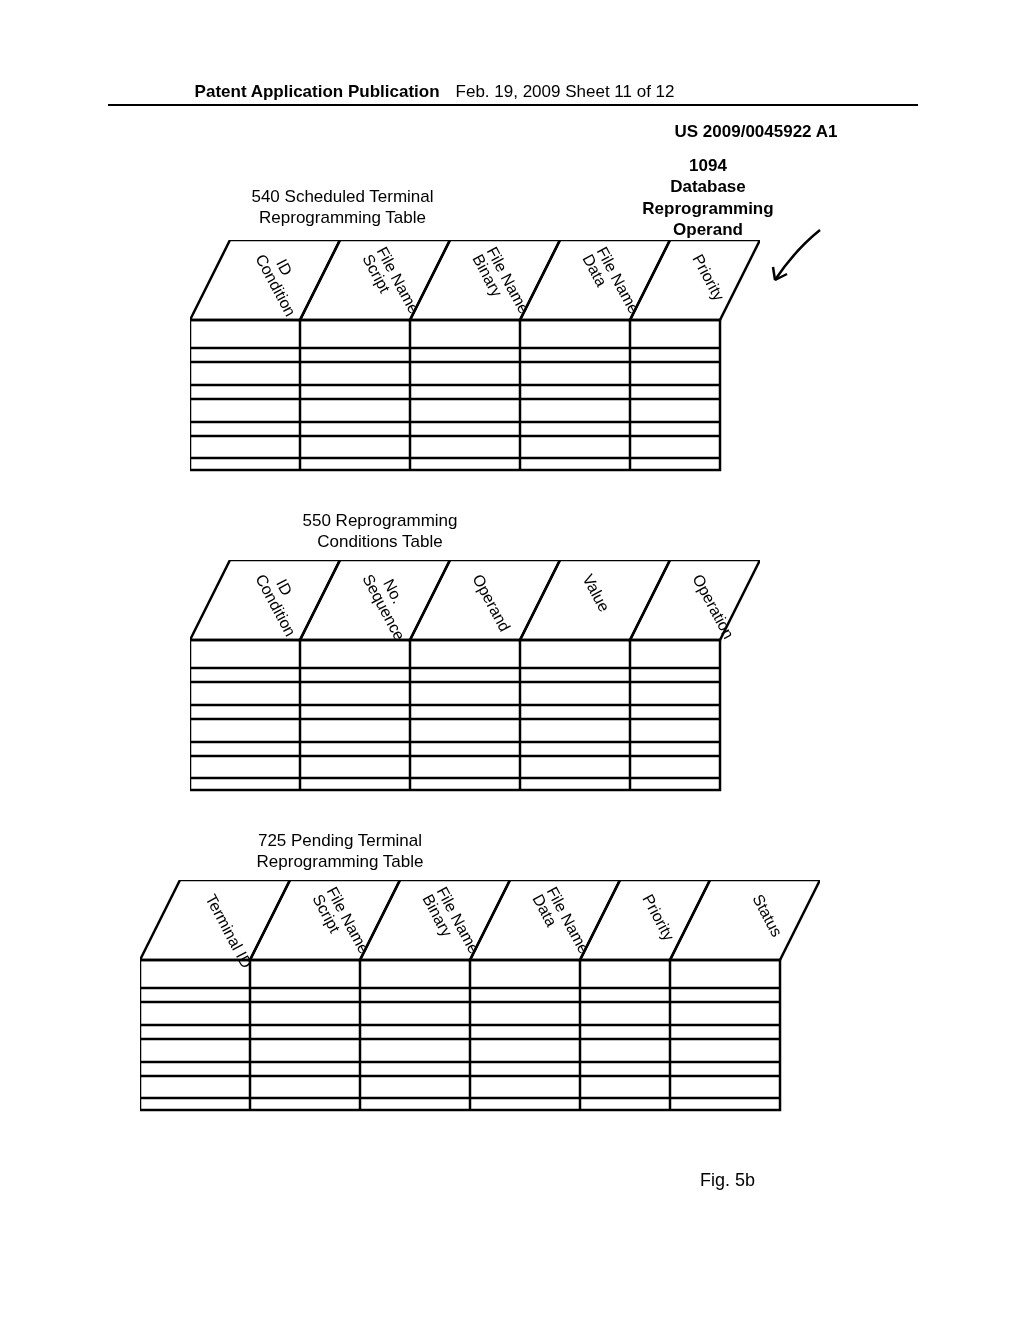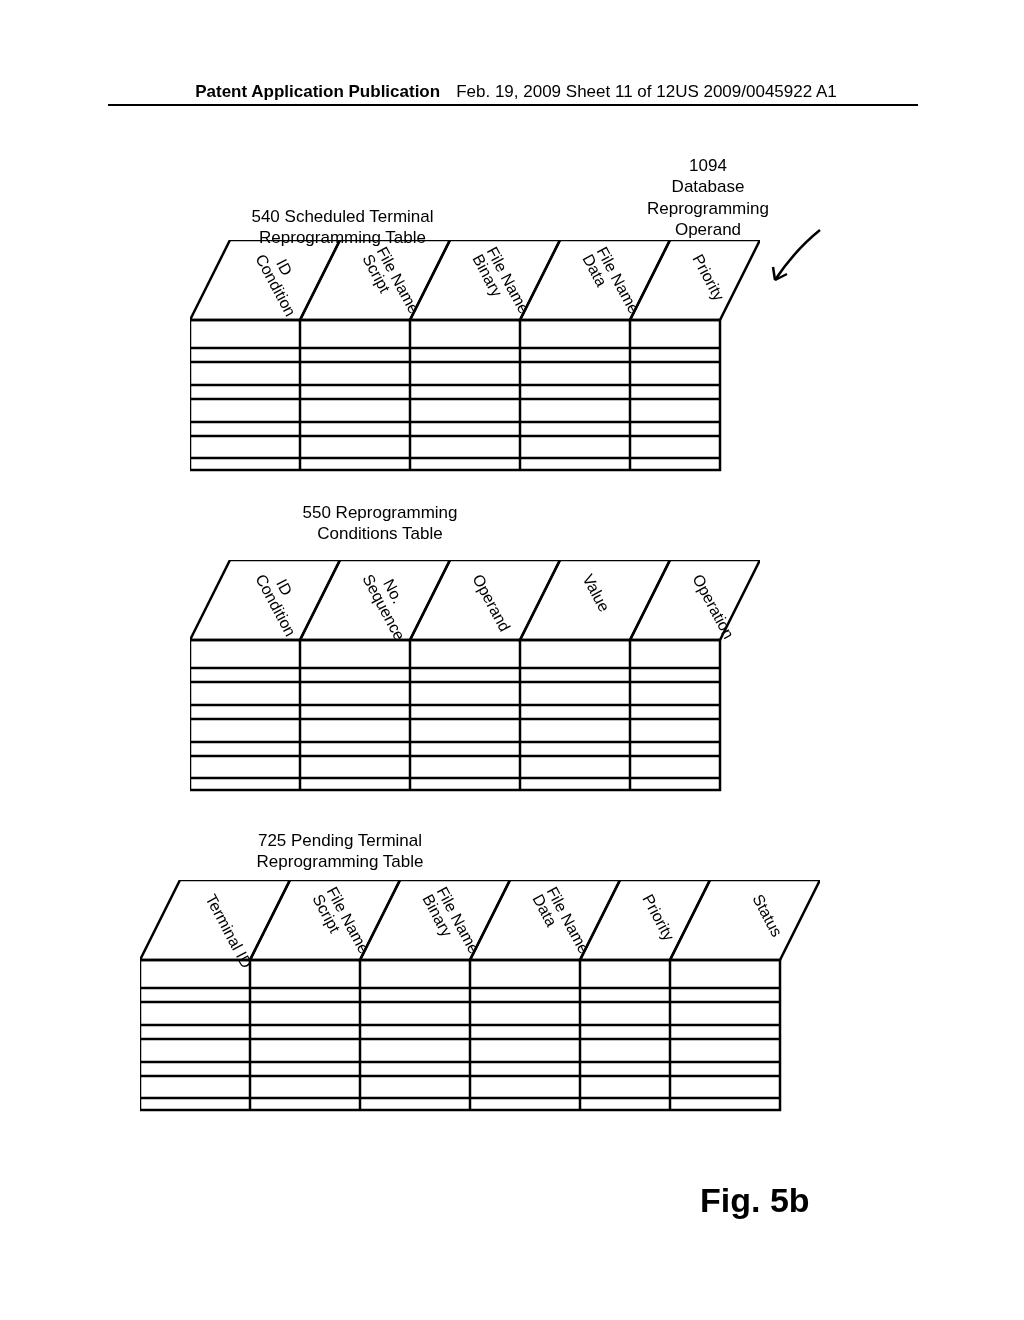--- a/index.html
+++ b/index.html
@@ -16,21 +16,21 @@
       top: 82px;
       left: 0;
       width: 100%;
       display: flex;
       justify-content: center;
       padding: 0 120px 0 128px;
       font-size: 17px;
     }
     .header-left { font-weight: bold; }
     .header-center { font-weight: normal; margin-left: 16px; }
-    .header-right { font-weight: normal; }
+    .header-right { font-weight: bold; margin-top: 40px; }
     .header-rule {
       position: absolute;
       top: 104px;
       left: 108px;
       width: 810px;
       border-top: 2px solid #000;
     }
     .diagram-area {
       position: absolute;
       top: 150px;
@@ -43,30 +43,31 @@
       line-height: 1.25;
     }
     .db-label-block {
       position: absolute;
       top: 5px;
       left: 618px;
       width: 180px;
       text-align: center;
       font-size: 17px;
       line-height: 1.25;
+      font-weight: bold;
     }
     .title1 {
       position: absolute;
-      top: 56px;
+      top: 36px;
       left: 225px;
       width: 235px;
     }
     .title2 {
       position: absolute;
-      top: 352px;
+      top: 360px;
       left: 270px;
       width: 220px;
     }
     .title3 {
       position: absolute;
       top: 680px;
       left: 225px;
       width: 230px;
     }
     .table-svg-wrap { position: absolute; }
@@ -79,23 +80,22 @@
     }
     .arrow-pointer {
       position: absolute;
       top: 75px;
       left: 765px;
     }
     .figlabel {
       position: absolute;
       top: 1020px;
       left: 700px;
-      font-size: 34px;
-      font-weight: bold;
-      margin-top: 11px;
+      font-size: 18px;
+      font-weight: normal;
     }
     svg text { font-family: Arial, Helvetica, sans-serif; }
   </style>
 </head>
 <body>
 
 <div class="header-row">
   <span class="header-left">Patent Application Publication</span>
   <span class="header-center">Feb. 19, 2009  Sheet 11 of 12</span>
   <span class="header-right">US 2009/0045922 A1</span>

